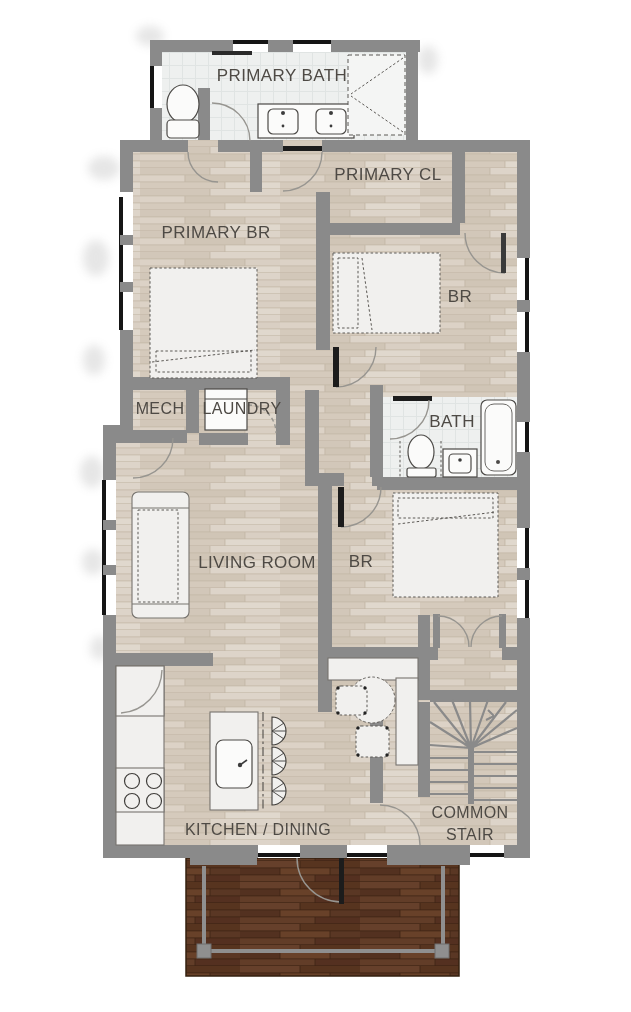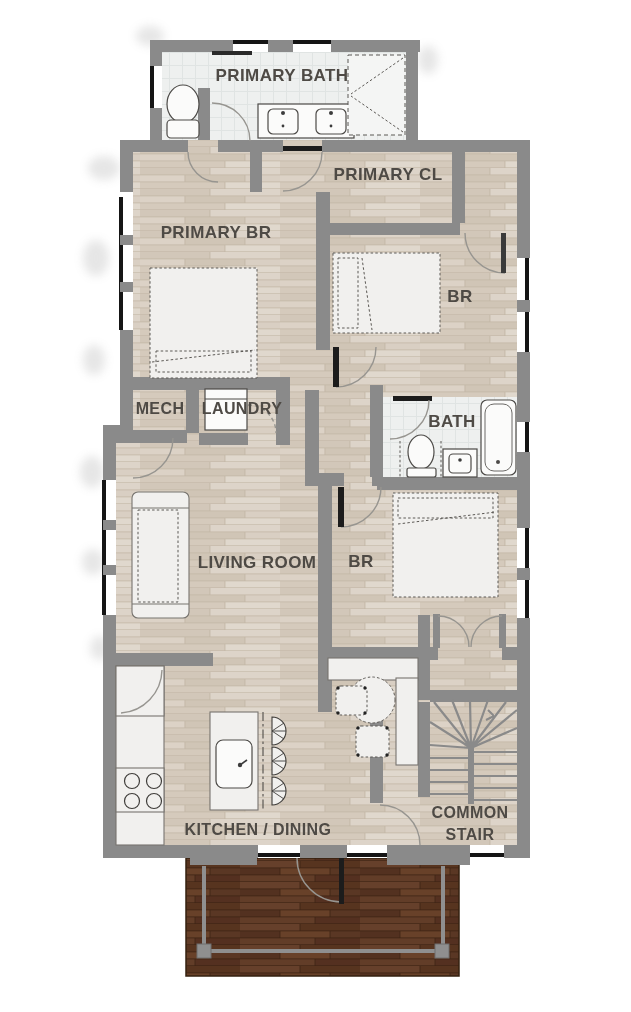--- a/index.html
+++ b/index.html
@@ -1,17 +1,17 @@
 <!DOCTYPE html>
 <html><head>
 <meta charset="utf-8">
 <style>
   html,body{margin:0;padding:0;background:#ffffff;}
   .stage{position:relative;width:631px;height:1012px;background:#ffffff;overflow:hidden;
-         font-family:"Liberation Sans", sans-serif;font-weight:bold;}
+         font-family:"Liberation Sans", sans-serif;}
   svg{display:block;position:absolute;left:0;top:0;}
   text{font-family:"Liberation Sans", sans-serif;fill:#4e4a45;letter-spacing:0.4px;}
   .lbl{font-size:17px;}
   .lbl-s{font-size:16px;}
   .arc{fill:none;stroke:#979590;stroke-width:1.4;}
   .furn{fill:#f1f0ee;stroke:#77746f;stroke-width:1.1;}
   .furn-dot{fill:#f1f0ee;stroke:#5b5854;stroke-width:1;stroke-dasharray:2.5 2.2;}
   .dashline{fill:none;stroke:#5b5854;stroke-width:1;stroke-dasharray:2.5 2.2;}
   .fixture{fill:#fbfbfa;stroke:#4c4a47;stroke-width:1.2;}
   .tread{stroke:#8a8a8a;stroke-width:2.2;}

